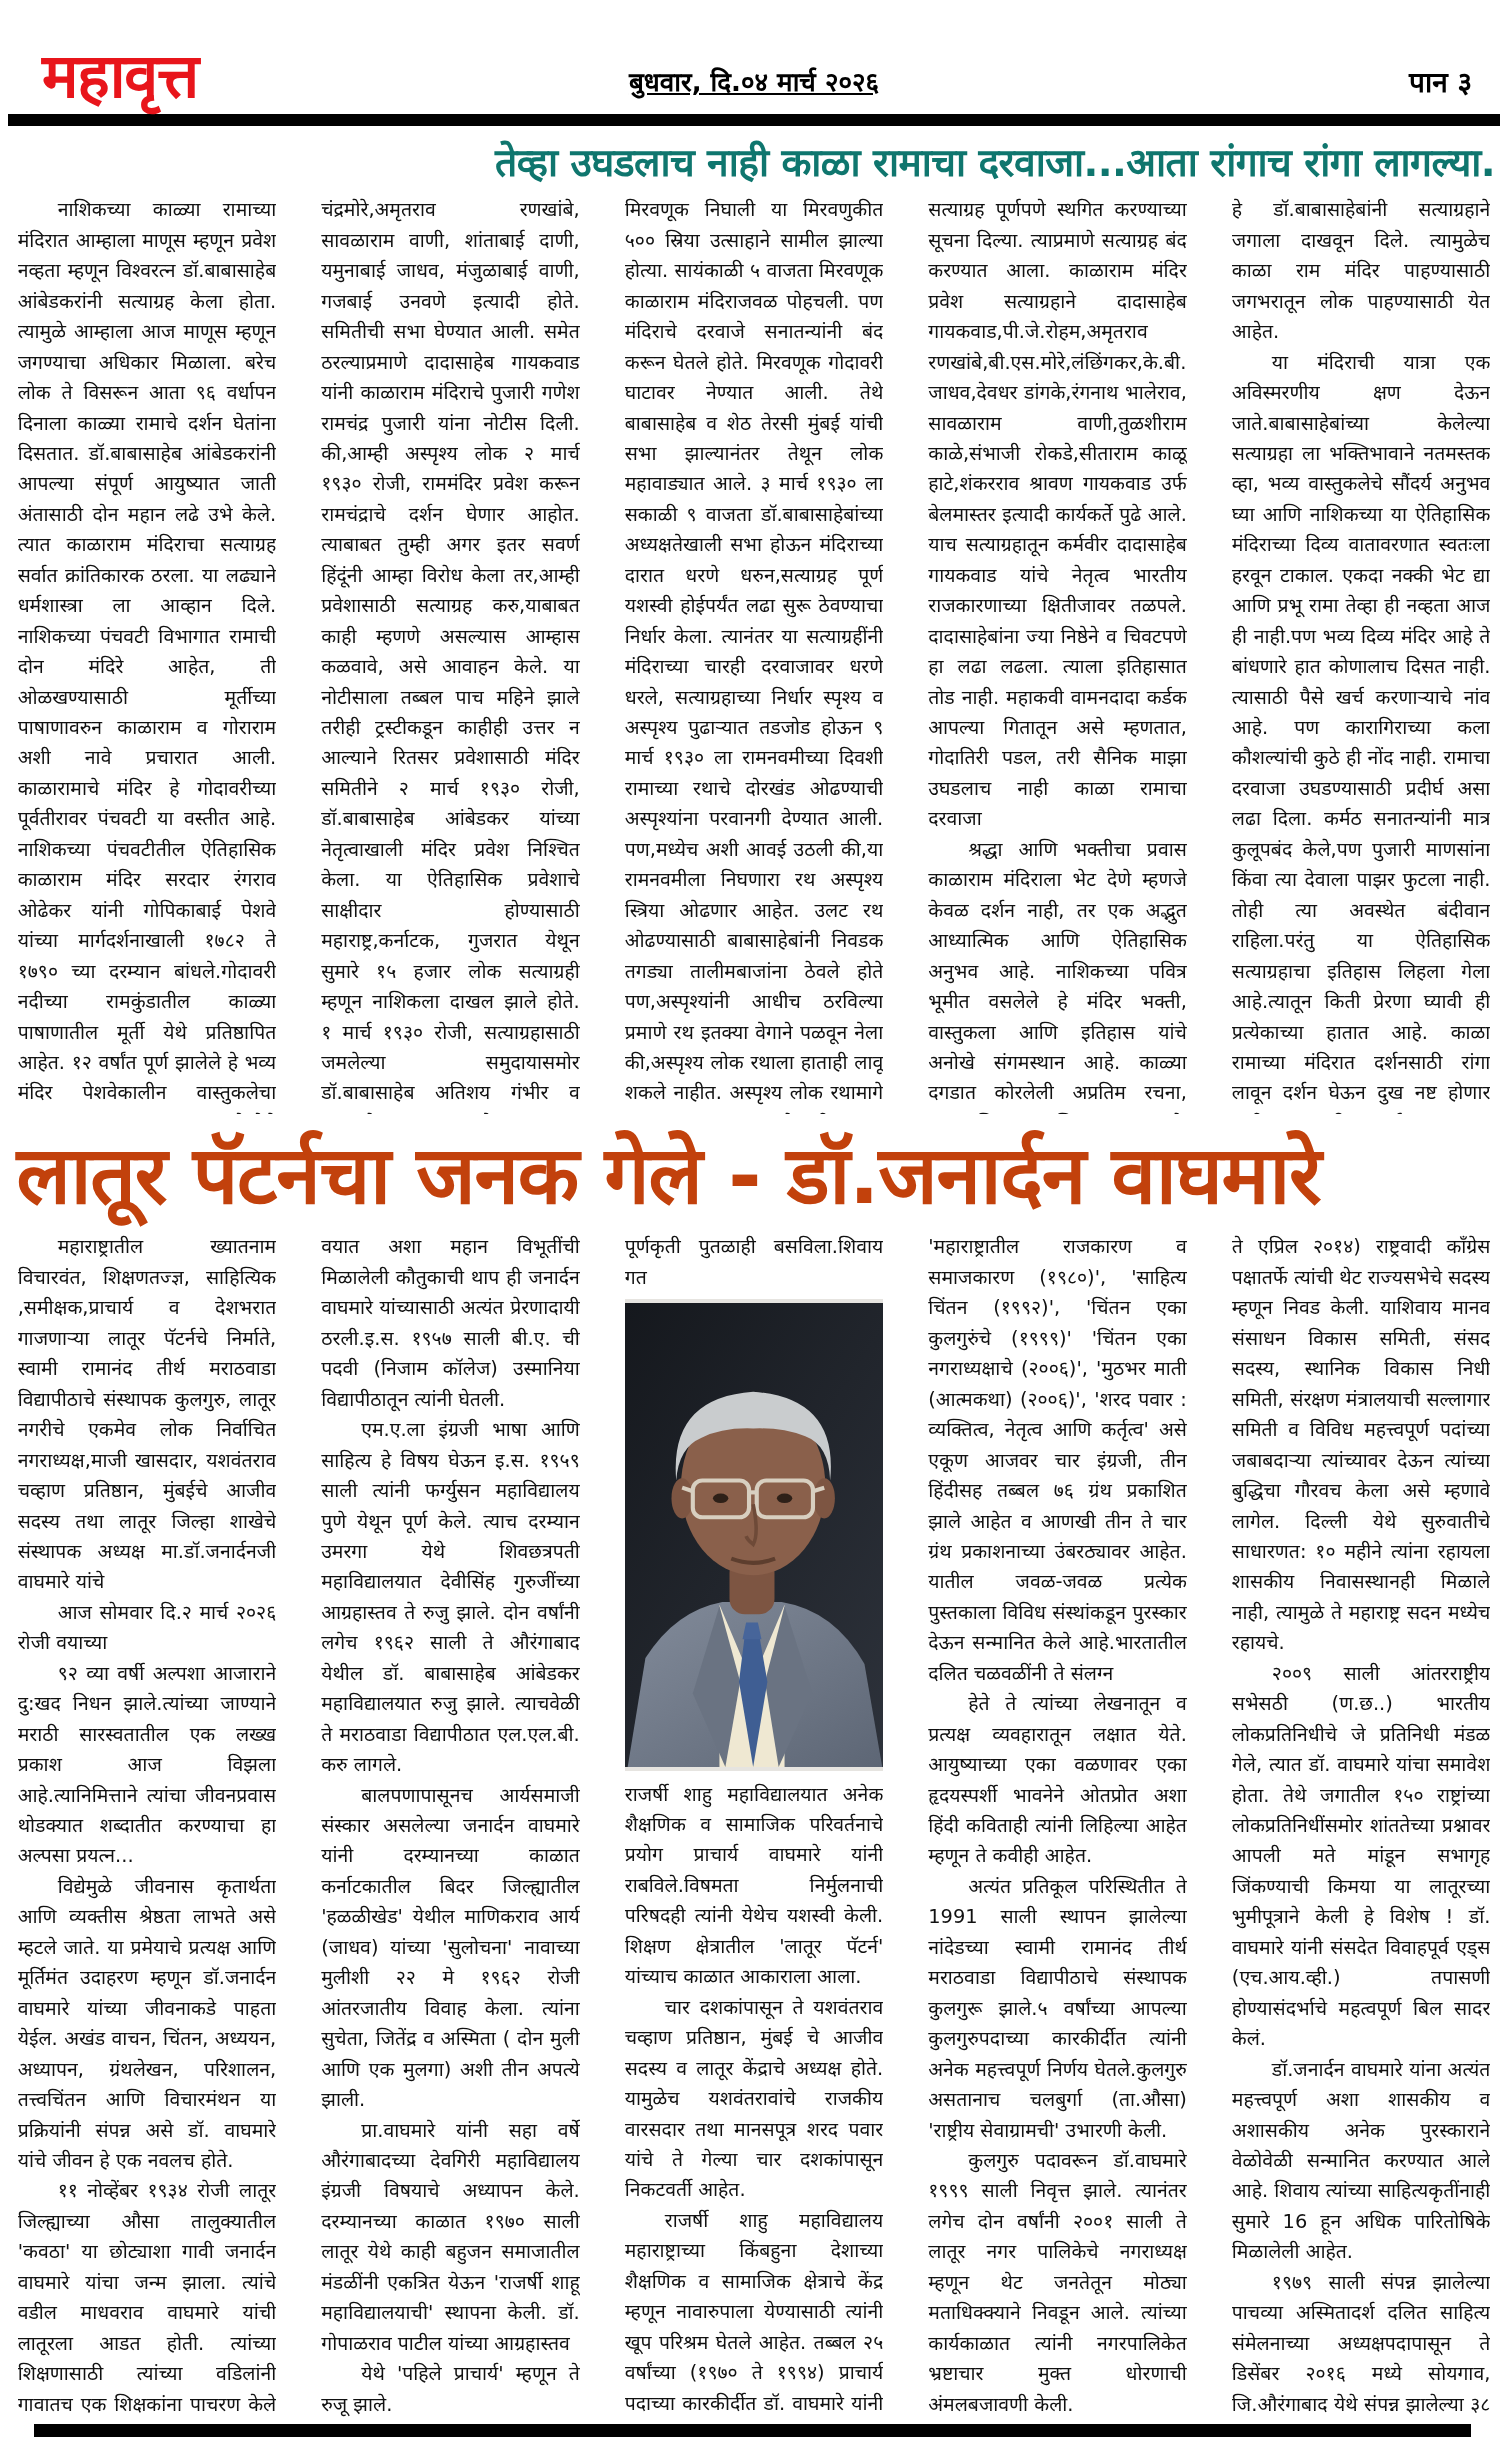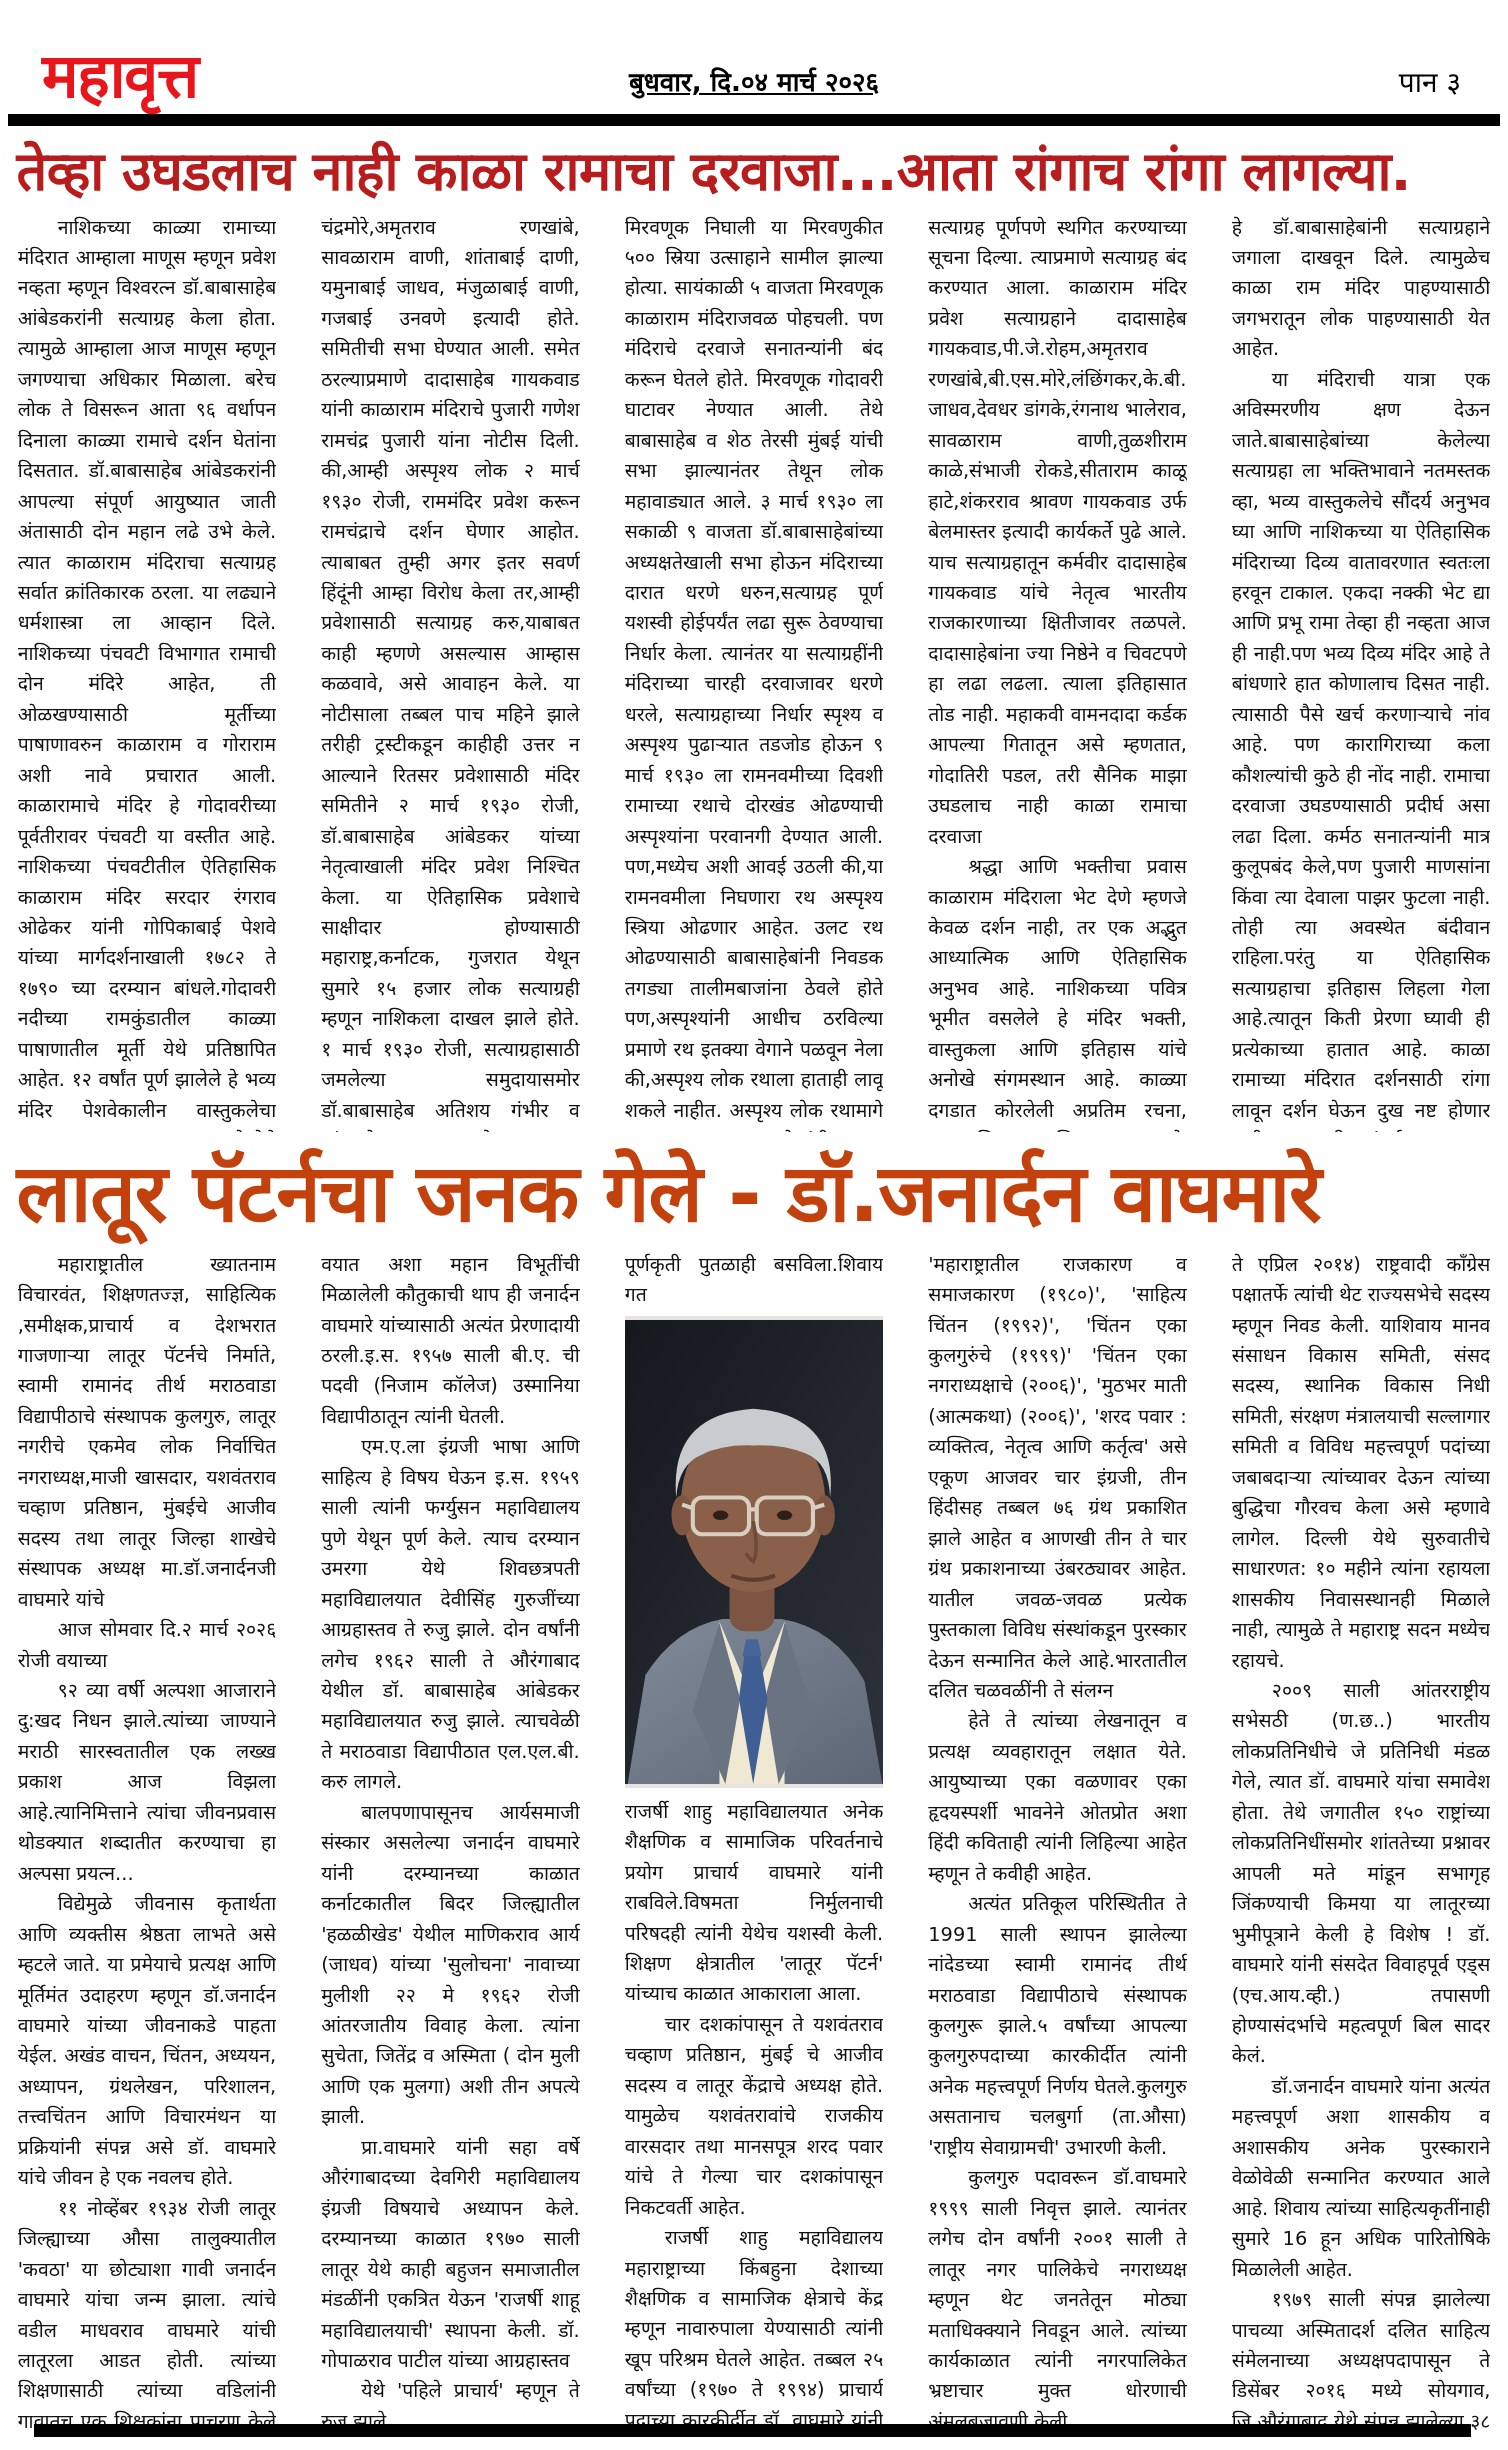--- a/index.html
+++ b/index.html
@@ -16,30 +16,30 @@
   .masthead{
     position:absolute;left:42px;top:21px;
     font-size:61px;font-weight:800;line-height:1;
     color:#e8151b;letter-spacing:-1.2px;
   }
   .edition-date{
     position:absolute;left:0;right:0;top:39px;
     text-align:center;font-size:26px;font-weight:700;color:#000;text-decoration:underline;
   }
   .page-number{
-    position:absolute;right:47px;top:38px;
-    font-size:28px;font-weight:400;color:#000;
+    position:absolute;right:36px;top:38px;
+    font-size:28px;font-weight:700;color:#000;
   }
   .rule{height:11.8px;background:#000;margin:0 8.3px;}
   
   .headline-1{
-    color:#b91c1c;
-    font-size:54px;font-weight:800;line-height:1.15;
+    color:#0f766e;
+    font-size:39px;font-weight:800;line-height:1.15;
     padding:15.3px 13px 5.9px 16.5px;letter-spacing:-0.6px;
-    white-space:nowrap;overflow:hidden;
+    white-space:nowrap;overflow:hidden;text-align:right;
   }
   .headline-2{
     color:#c2410c;
     font-size:80px;font-weight:800;line-height:1.05;
     padding:20px 13px 10.6px 16.5px;letter-spacing:-1.2px;
     white-space:nowrap;overflow:hidden;
   }
   
   .article{
     display:flex;gap:45px;

